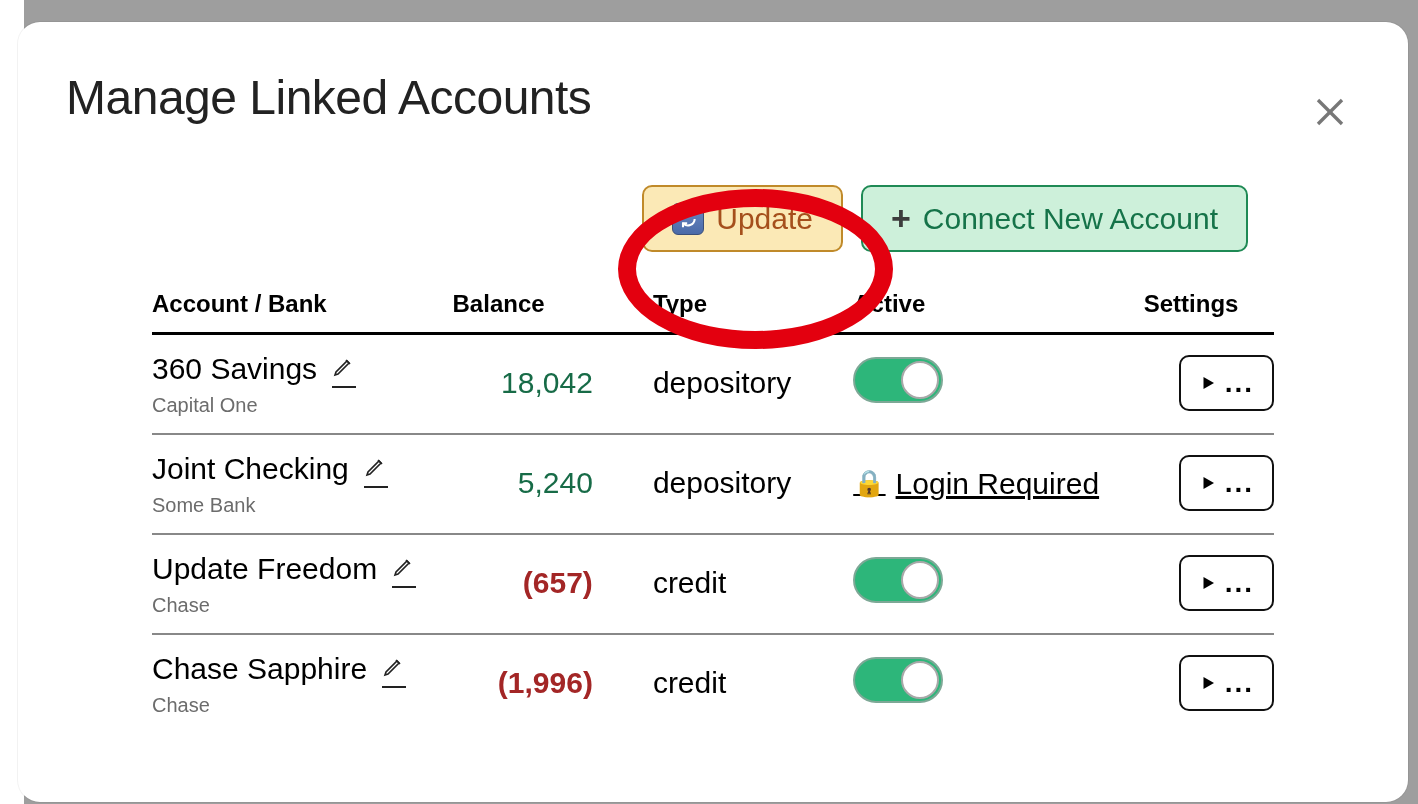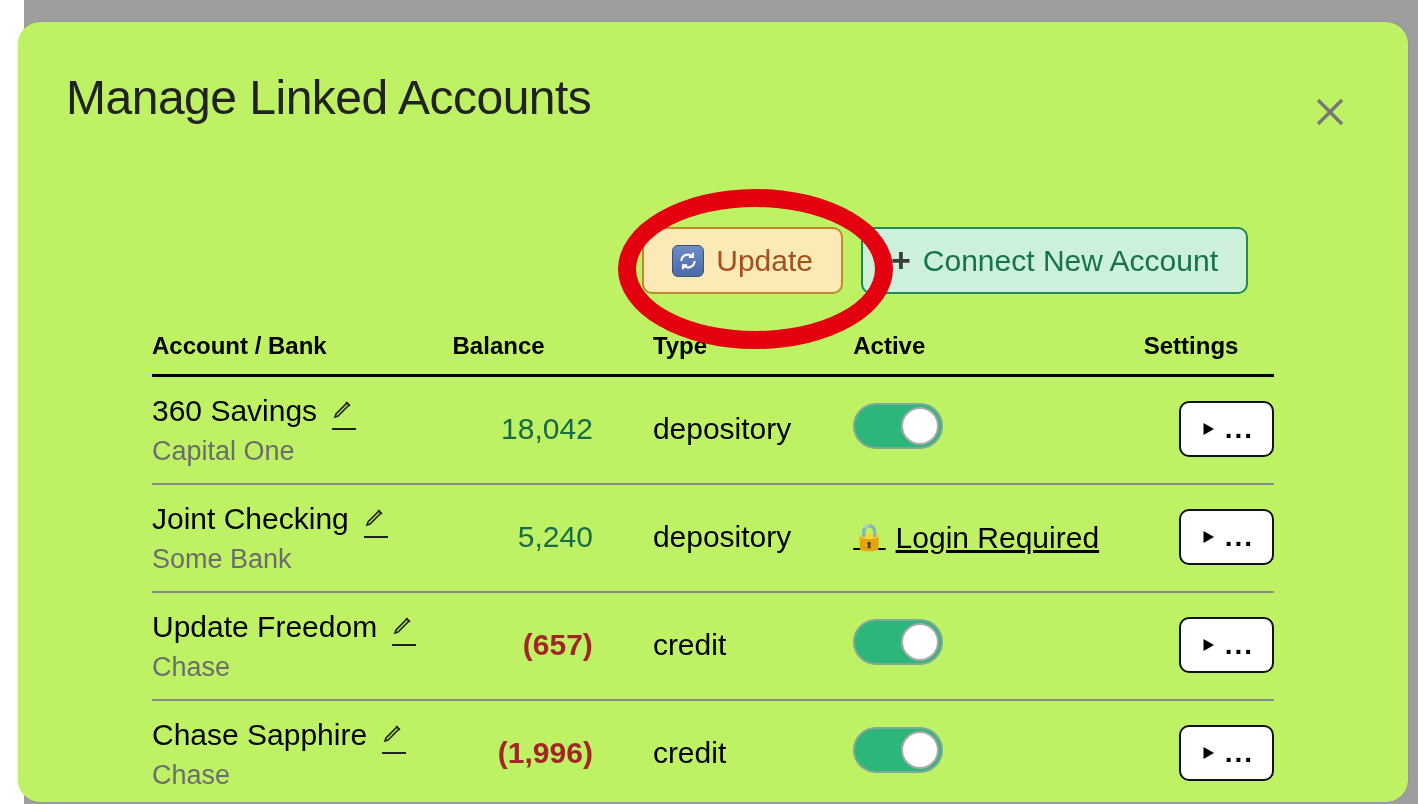--- a/index.html
+++ b/index.html
@@ -13,21 +13,21 @@
   .bg-strip {
     position: absolute;
     left: 0; top: 0; width: 24px; height: 804px;
     background: #fff;
     z-index: 0;
   }
   .modal {
     position: absolute;
     left: 18px; top: 22px;
     width: 1390px; height: 780px;
-    background: #bef264;
+    background: #ffffff;
     border-radius: 22px;
     box-shadow: 0 0 0 1px rgba(0,0,0,0.05);
     overflow: hidden;
     z-index: 10;
   }
   .modal-header {
     position: relative;
     padding: 48px 56px 10px 48px;
   }
   .modal-title {
@@ -52,21 +52,20 @@
     gap: 18px;
   }
   .btn {
     display: inline-flex;
     align-items: center;
     font-size: 30px;
     padding: 12px 28px;
     border-radius: 10px;
     cursor: pointer;
     gap: 12px;
-    margin-top: 42px;
   }
   .btn-update {
     background: #fbe9b6;
     border: 2px solid #c08a2a;
     color: #a54f1c;
   }
   .btn-connect {
     background: #cdf0da;
     border: 2px solid #1f8a55;
     color: #157349;
@@ -127,21 +126,21 @@
   th.col-settings { text-align: right; }
 
   .account-name {
     font-size: 30px;
     color: #000;
     display: flex;
     align-items: center;
     gap: 15px;
   }
   .bank-name {
-    font-size: 27px;
+    font-size: 20px;
     color: #6c6c6c;
     margin-top: 6px;
   }
   .pencil-icon {
     display: inline-block;
     vertical-align: middle;
   }
   .pencil-icon svg { width: 24px; height: 24px; stroke: #222; fill: none; stroke-width: 1.6; }
   .pencil-underline { border-bottom: 2px solid #222; display: inline-block; padding-bottom: 1px; }
 

